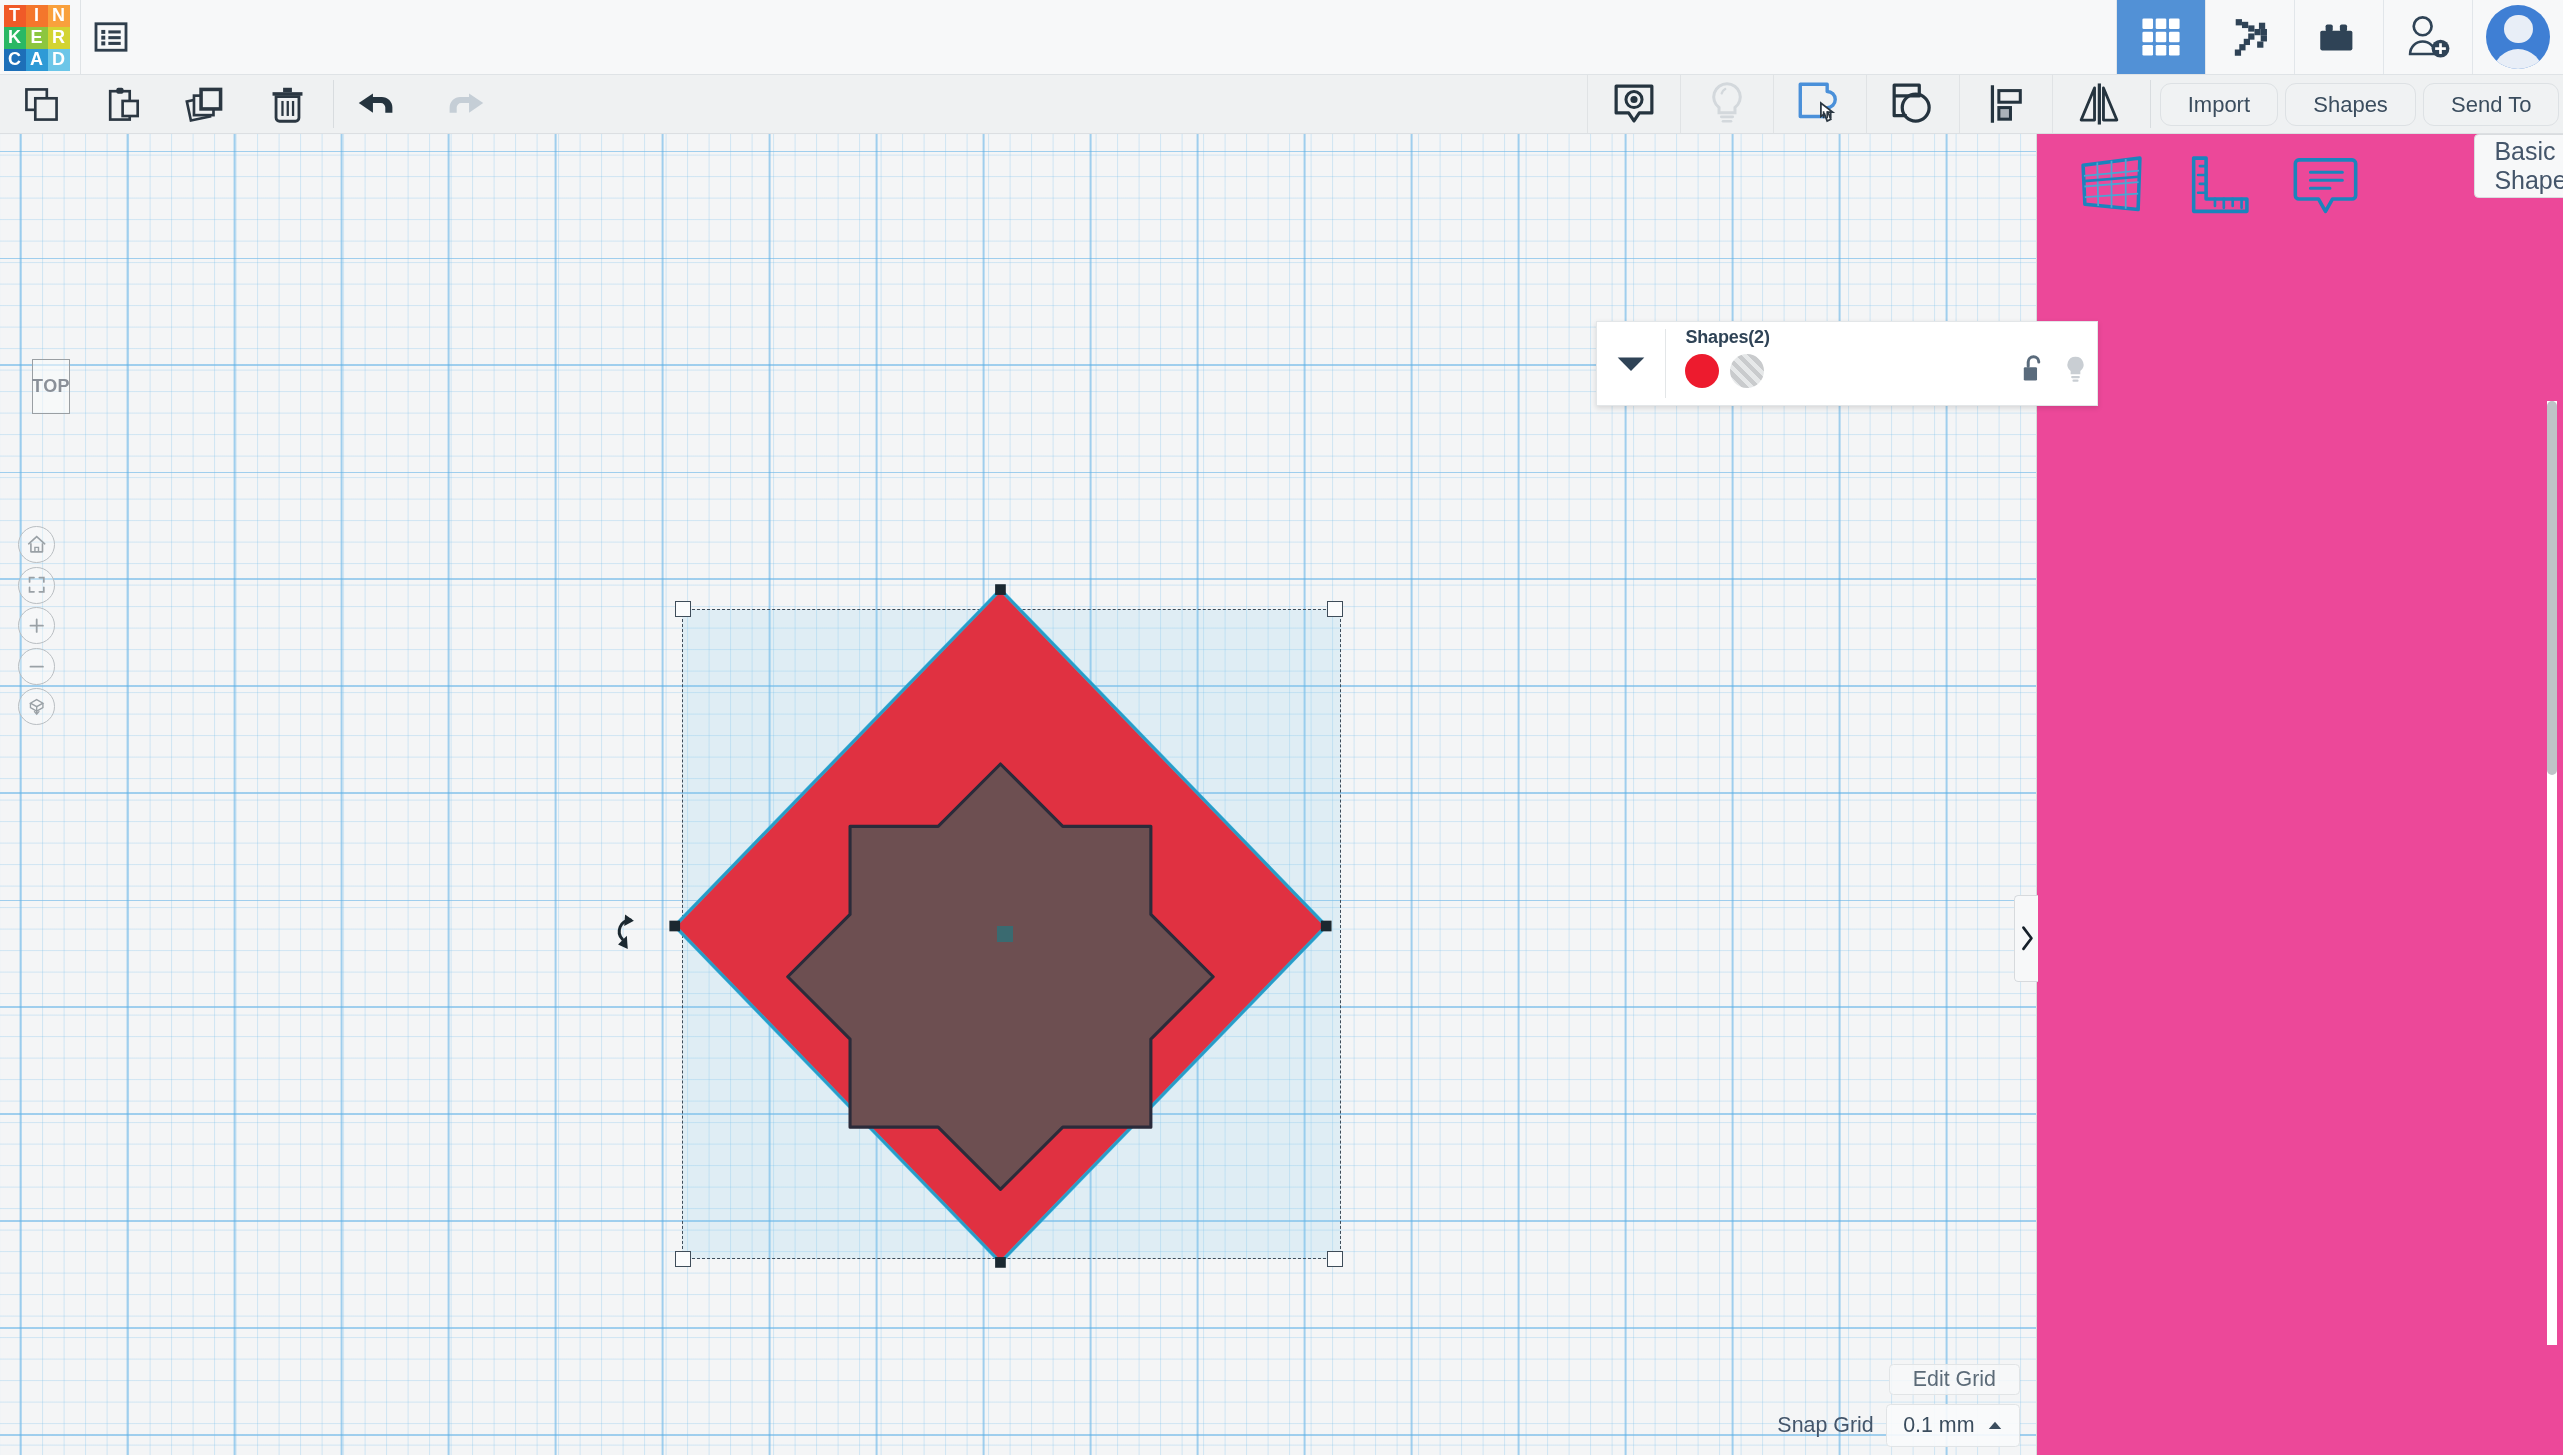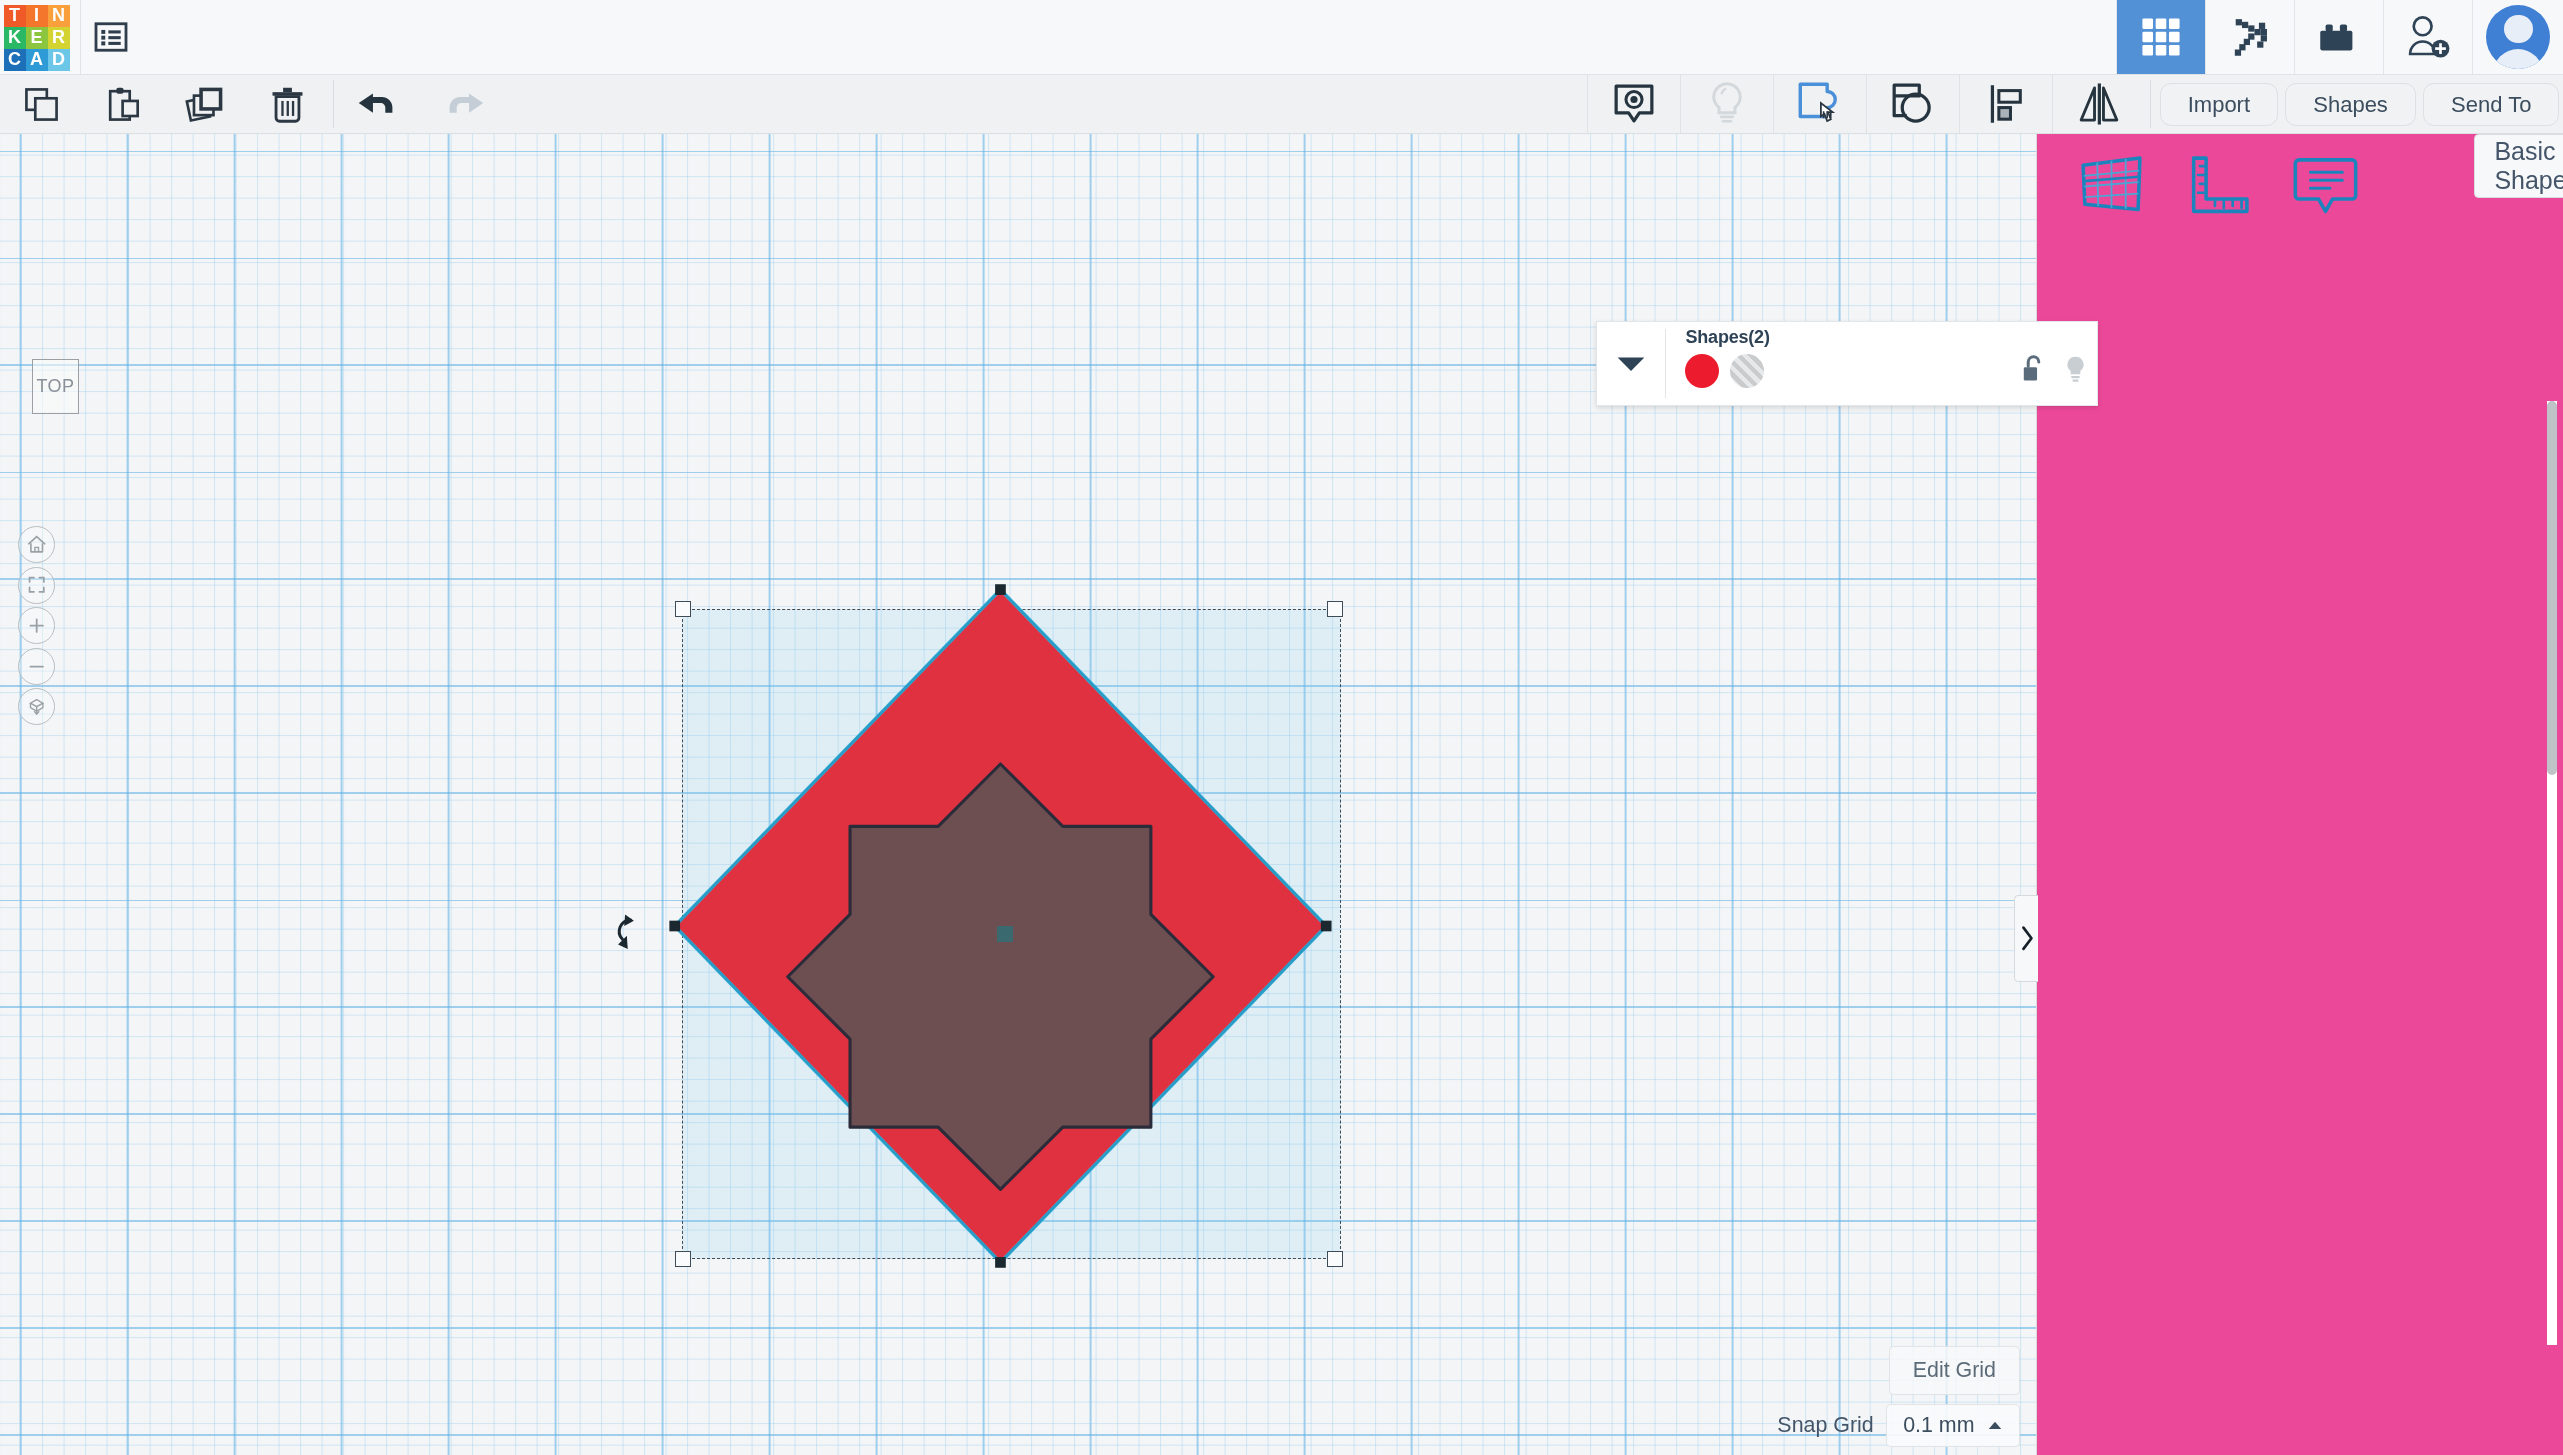--- a/index.html
+++ b/index.html
@@ -97,24 +97,24 @@
     background-image:
       linear-gradient(to right, rgba(120,190,235,0.30) 0.9px, transparent 0.9px),
       linear-gradient(to bottom, rgba(120,190,235,0.30) 0.9px, transparent 0.9px),
       linear-gradient(to right, rgba(90,175,230,0.55) 1.8px, transparent 1.8px),
       linear-gradient(to bottom, rgba(90,175,230,0.55) 1.8px, transparent 1.8px);
     background-size: 21.5px 21.5px, 21.5px 21.5px, 107px 107px, 107px 107px;
     background-position: -0.9px -0.9px, -0.9px -0.9px, 19.6px 16px, 19.6px 16px;
   }
   .viewcube {
     position: absolute; left: 32px; top: 225px;
-    width: 47px; height: 55px;
+    width: 38px; height: 55px;
     border: 0.9px solid #9a9fa3; background: rgba(250,251,252,0.55);
     display: flex; align-items: center; justify-content: center;
-    font-size: 18px; font-weight: 400; color: #8a9098; letter-spacing: 0.4px;
+    font-size: 18px; font-weight: 700; color: #8a9098; letter-spacing: 0.4px;
     cursor: pointer;
   }
   .viewctrls { position: absolute; left: 18px; top: 392px; }
   .vc-btn {
     width: 37px; height: 37px; margin-bottom: 3.6px;
     border: 0.9px solid #b9bec2; border-radius: 50%;
     background: rgba(250,251,252,0.35);
     display: flex; align-items: center; justify-content: center; cursor: pointer;
   }
   .sel-box {
@@ -194,21 +194,21 @@
   .swatch.hole {
     background:
       repeating-linear-gradient(45deg, #c9cbcd 0 4.5px, #e6e8e9 4.5px 9px);
   }
   .sp-right { position: absolute; right: 9px; top: 32px; display: flex; gap: 16px; }
   .sp-iconbtn { cursor: pointer; }
 
   
   .grid-footer { position: absolute; right: 16px; bottom: 9px; text-align: right; z-index: 20; }
   .edit-grid-btn {
-    display: inline-block; padding: 11px 23px; background: rgba(247,248,249,0.85);
+    display: inline-block; padding: 2px 23px; background: rgba(247,248,249,0.85);
     border: 0.9px solid #e1e4e6; border-radius: 4.5px;
     font-size: 21.4px; color: #5c6b78; cursor: pointer; margin-bottom: 9px;
   }
   .snap-row { display: flex; align-items: center; justify-content: flex-end; gap: 12.5px; }
   .snap-label { font-size: 21.4px; color: #44556a; }
   .snap-select {
     display: flex; align-items: center; gap: 12.5px;
     padding: 8px 16px; background: rgba(250,251,252,0.9);
     border: 0.9px solid #e1e4e6; border-radius: 4.5px;
     font-size: 21.4px; color: #3b4d5e; cursor: pointer;

